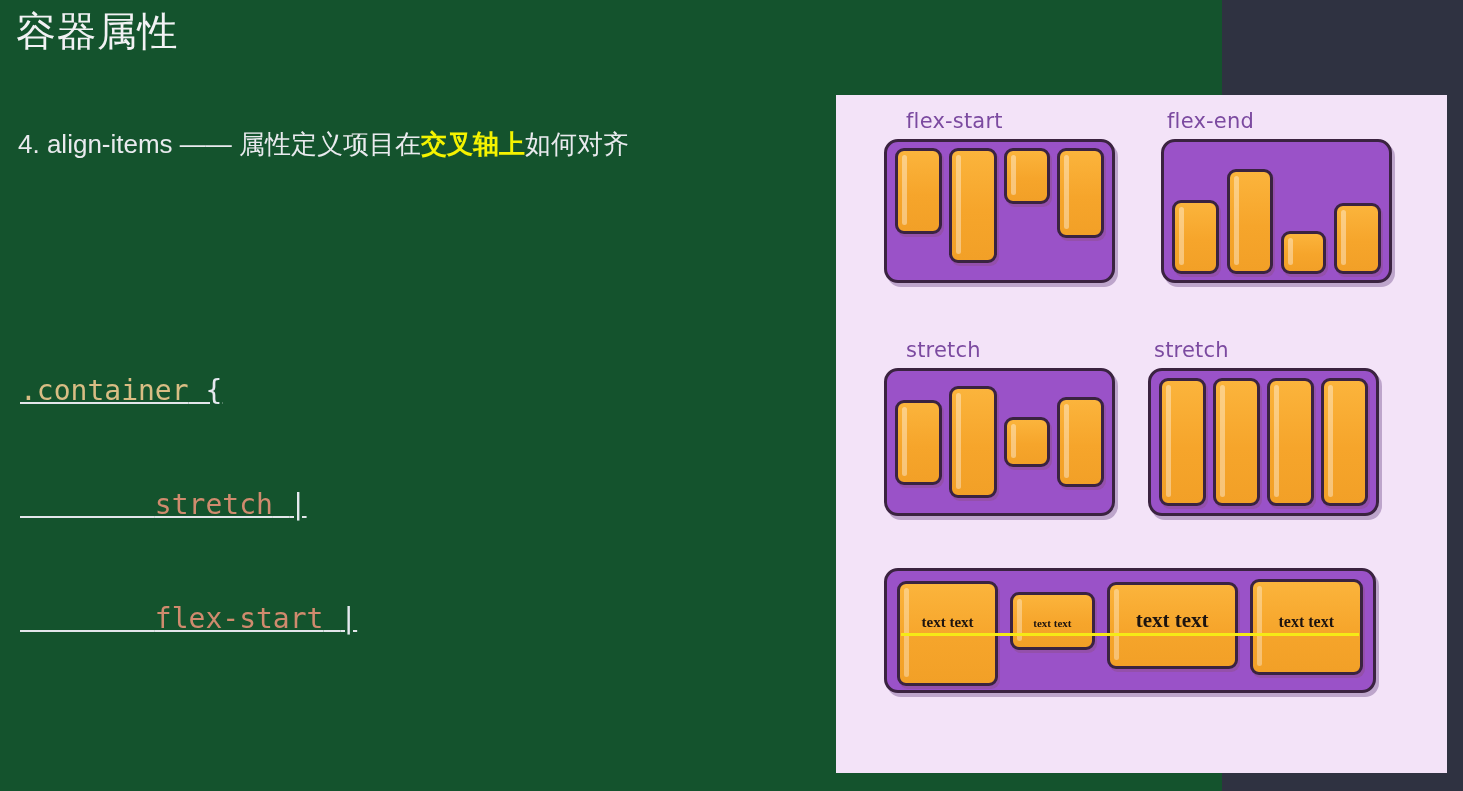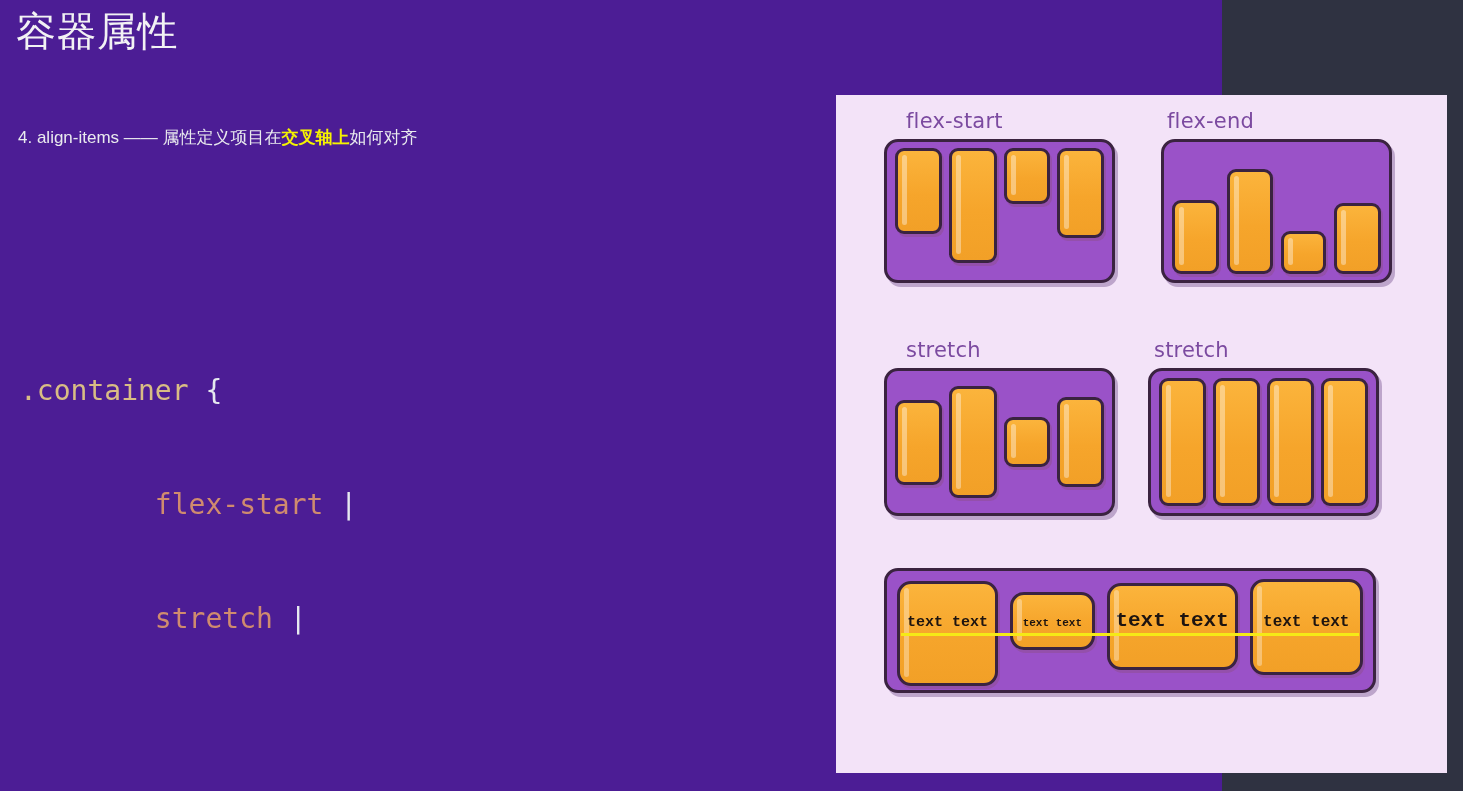--- a/index.html
+++ b/index.html
@@ -12,41 +12,41 @@
     width: 1463px;
     height: 791px;
     overflow: hidden;
     font-family: "Liberation Sans", "DejaVu Sans", sans-serif;
     -webkit-font-smoothing: antialiased;
   }
   .slide {
     position: relative;
     width: 1222px;
     height: 791px;
-    background: #4c1d95;
+    background: #14532d;
   }
 
   
   .page-title {
     position: absolute;
     left: 16px;
     top: 6px;
     font-size: 40px;
     line-height: 1.25;
     color: #f2f2f4;
     font-weight: 400;
     letter-spacing: 0.5px;
     white-space: nowrap;
   }
 
   .lead-line {
     position: absolute;
     left: 18px;
     top: 125px;
-    font-size: 17px;
+    font-size: 26px;
     line-height: 1.5;
     color: #e9eaee;
     font-weight: 400;
     white-space: nowrap;
     text-align: center;
   }
   .lead-line .hl {
     color: #f5f300;
     font-weight: 700;
   }
@@ -54,21 +54,21 @@
   .code-block {
     position: absolute;
     left: 20px;
     top: 296px;
     font-family: "DejaVu Sans Mono", "Liberation Mono", monospace;
     font-size: 28px;
     line-height: 38px;
     white-space: pre;
     color: #e3e6ea;
   }
-  .code-line { display: block; height: 38px; }
+  .code-line { display: block; height: 38px; text-decoration: underline; }
   .tok-sel   { color: #d9bd84; }
   .tok-punct { color: #e6e9ef; }
   .tok-prop  { color: #9ccdf0; }
   .tok-val   { color: #d08b6e; }
   .tok-pipe  { color: #e6e9ef; }
 
   
   .figure {
     position: absolute;
     left: 836px;
@@ -125,24 +125,24 @@
   .ce-box  { width: 231px; height: 148px; padding: 6px 8px; align-items: center; gap: 7px; }
   
   .st-box  { width: 231px; height: 148px; padding: 7px 8px; align-items: stretch; gap: 7px; }
   .st-box .item { height: auto; }
 
   
   .bl-box  { width: 492px; height: 125px; padding: 8px 10px; align-items: baseline; gap: 12px; }
   .bl-item {
     background: linear-gradient(180deg, #fbb43c 0%, #f6a52b 55%, #f2a027 100%);
     border: 3px solid #3a2340;
-    border-radius: 14px;
+    border-radius: 9px;
     box-sizing: border-box;
     color: #1d1410;
-    font-family: Liberation Mono, monospace;
+    font-family: Liberation Serif, serif;
     font-weight: 700;
     display: flex;
     justify-content: center;
     position: relative;
     box-shadow: 2px 3px 0 rgba(120,70,40,0.18);
   }
   .bl-item::after {
     content: "";
     position: absolute;
     left: 4px; top: 4px; bottom: 6px;
@@ -165,22 +165,22 @@
 <div class="slide">
 
   <div class="page-title">容器属性</div>
 
   <div class="lead-line">
     <span>4. align-items —— 属性定义项目在</span><span class="hl">交叉轴上</span><span>如何对齐</span>
   </div>
 
   <div class="code-block">
     <span class="code-line"><span class="tok-sel">.container</span><span class="tok-punct"> {</span></span>
+    <span class="code-line">        <span class="tok-val">stretch</span> <span class="tok-pipe">|</span></span>
     <span class="code-line">        <span class="tok-val">flex-start</span> <span class="tok-pipe">|</span></span>
-    <span class="code-line">        <span class="tok-val">stretch</span> <span class="tok-pipe">|</span></span>
     
     
     
     
     
   </div>
 
   <div class="figure">
 
     <div class="fig-cell" style="left:48px; top:14px;">

